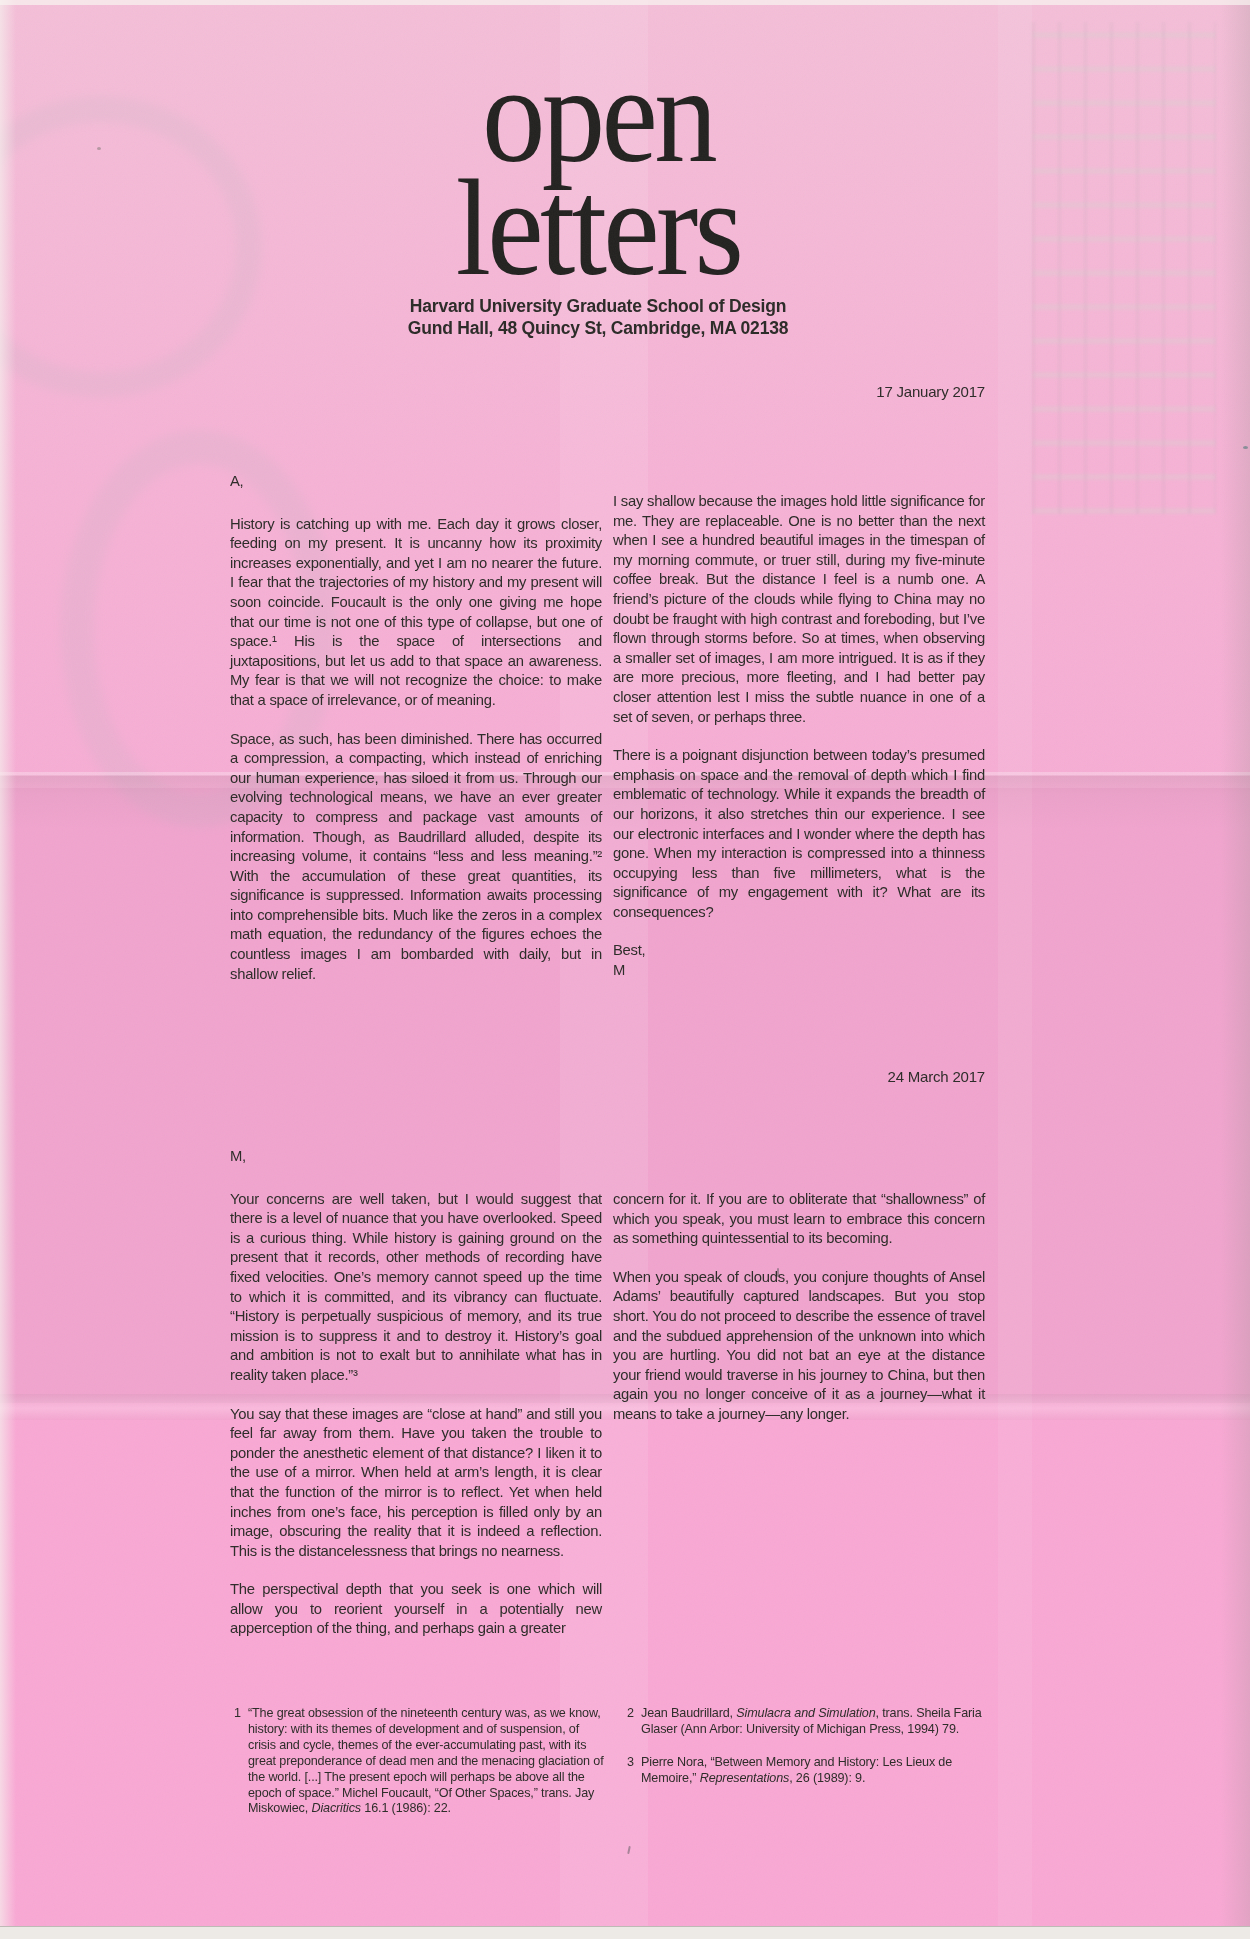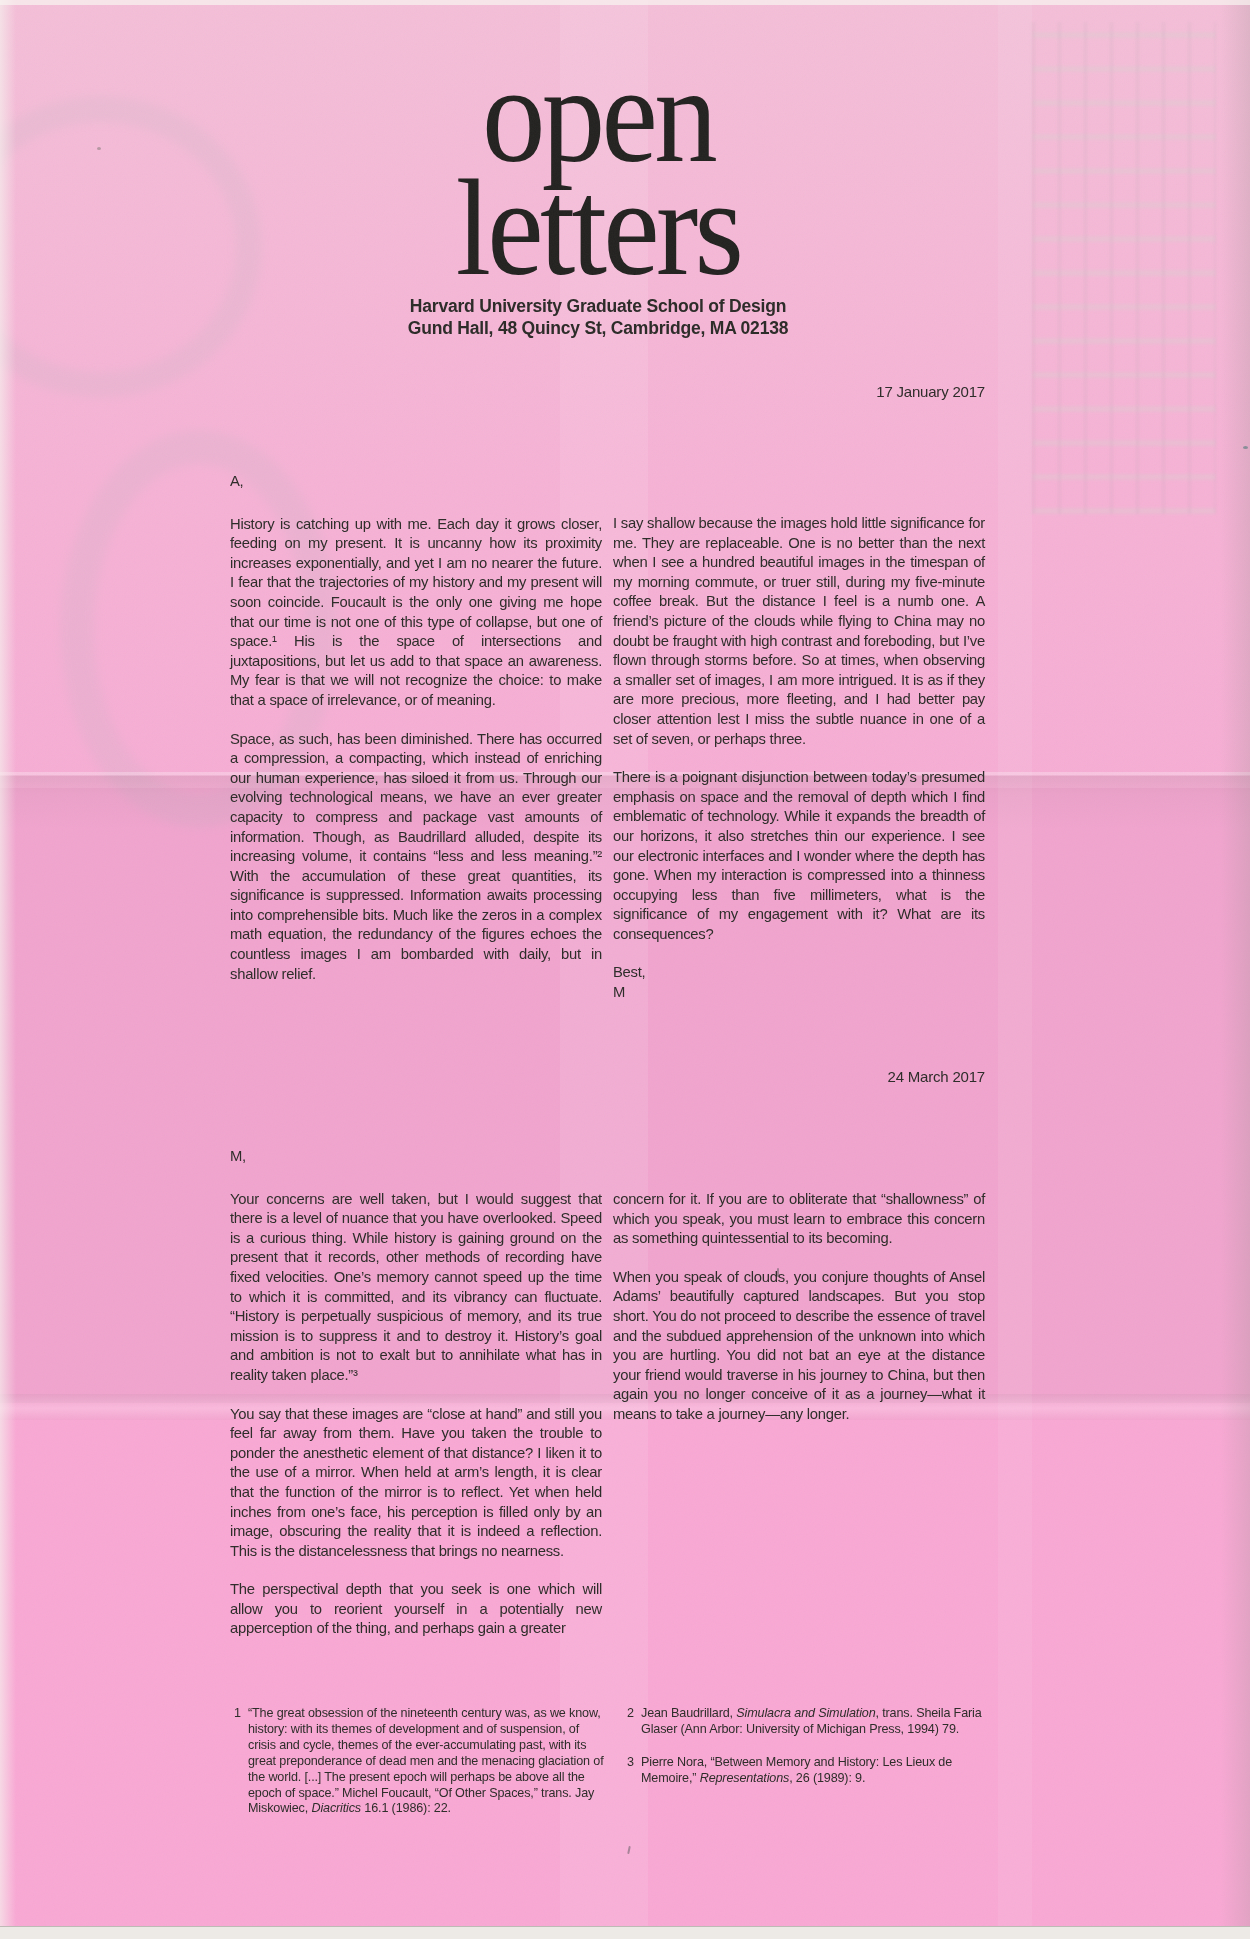--- a/index.html
+++ b/index.html
@@ -58,21 +58,21 @@
   .date1{left:685px;top:383px;}
   .date2{left:685px;top:1068px;}
   
   .col{position:absolute;width:372px;font-size:14.8px;line-height:19.6px;
     text-align:justify;color:#2b2a27;letter-spacing:-0.25px;}
   .col p{margin:0 0 19px 0;}
   .salutation{margin:0 0 23px 0 !important;text-align:left;}
   .closing p{margin:0;}
   .closing{margin-top:0;}
   .l1-left{left:230px;top:472px;}
-  .l1-right{left:613px;top:514px;}
+  .l1-right{left:613px;top:492px;}
   .l2-left{left:230px;top:1147px;}
   .l2-right{left:613px;top:1190px;}
   
   .fn-col{position:absolute;width:376px;font-size:12.6px;line-height:15.9px;
     color:#2b2a27;letter-spacing:-0.15px;text-align:left;}
   .fn-left{left:234px;top:1706px;}
   .fn-right{left:627px;top:1706px;}
   .fn{position:relative;padding-left:14px;margin-bottom:17px;}
   .fn .num{position:absolute;left:0;top:0;}
   .it{font-style:italic;text-align:right;}

